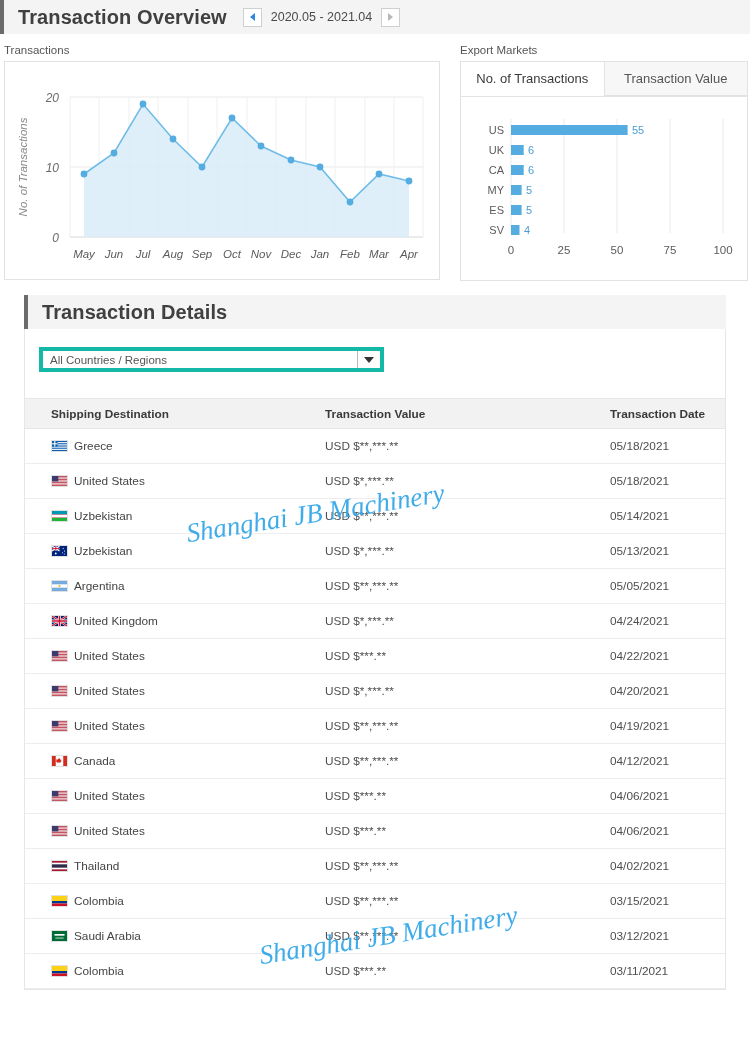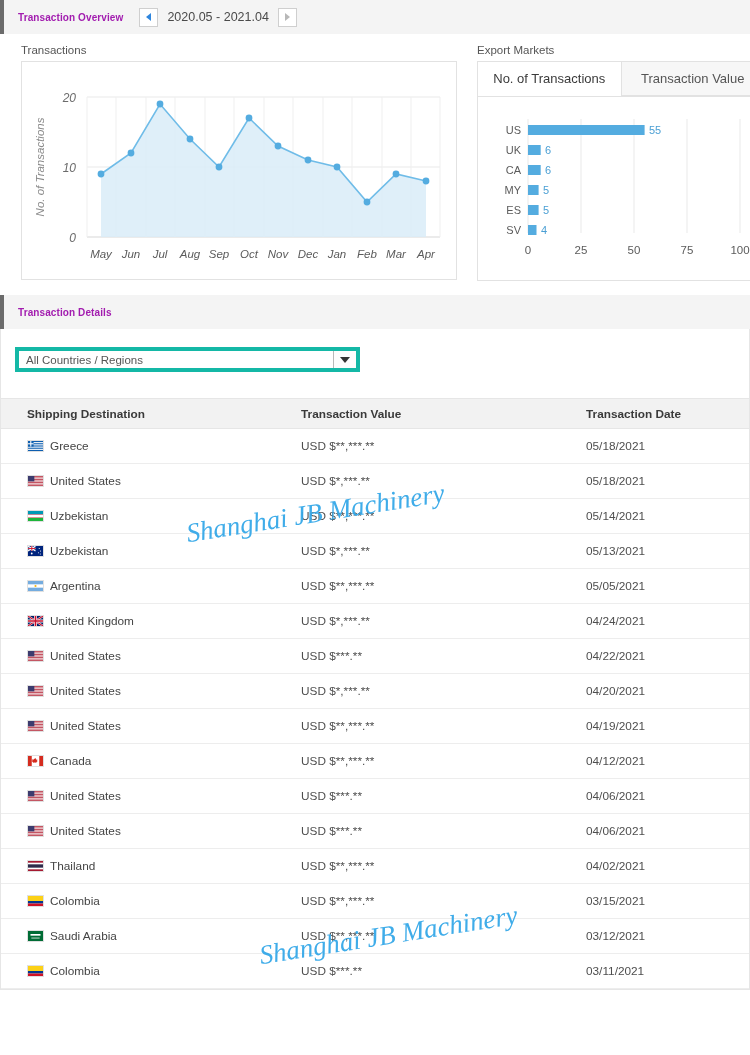--- a/index.html
+++ b/index.html
@@ -16,40 +16,40 @@
   .section-bar {
     background: #f4f4f4;
     border-left: 4px solid #6b6b6b;
     height: 34px;
     display: flex;
     align-items: center;
     padding-left: 14px;
     gap: 16px;
   }
   .section-title {
-    font-size: 10px;
+    font-size: 20px;
     font-weight: bold;
-    color: #a21caf;
+    color: #404040;
     letter-spacing: .1px;
   }
   .date-nav { display: flex; align-items: center; gap: 9px; }
   .nav-btn {
     width: 19px; height: 19px;
     border: 1px solid #cfcfcf;
     background: #fff;
     display: flex; align-items: center; justify-content: center;
     cursor: pointer;
   }
   .tri { width: 0; height: 0; }
   .tri-left  { border-top: 4px solid transparent; border-bottom: 4px solid transparent; border-right: 5px solid #2e86de; }
   .tri-right { border-top: 4px solid transparent; border-bottom: 4px solid transparent; border-left: 5px solid #b8b8b8; }
   .date-range { font-size: 12.5px; color: #4a4a4a; }
 
   
-  .overview { display: flex; gap: 20px; padding: 10px 8px 0 21px; }
+  .overview { display: flex; gap: 20px; padding: 10px 8px 0 4px; }
   .panel-label { font-size: 11.5px; color: #555; margin-bottom: 5px; }
   .panel-box { border: 1px solid #e2e2e2; background: #fff; }
 
   .left-col  { width: 436px; }
   .right-col { width: 288px; }
 
   
   .linechart-box { height: 219px; position: relative; font-style: italic; }
   .linechart-box svg { display: block; }
 
@@ -60,21 +60,21 @@
     display: flex; align-items: center; justify-content: center;
     font-size: 13px;
     cursor: pointer;
     border-bottom: 1px solid #e2e2e2;
   }
   .tab.active { background: #fff; color: #3a3a3a; border-bottom: 1px solid #fff; }
   .tab.inactive { background: #f7f7f7; color: #555; border-left: 1px solid #e2e2e2; }
   .barchart-wrap { height: 183px; padding: 14px 10px 6px 10px; }
 
   
-  .details-wrap { padding: 0 0; margin-top: 14px; }
+  .details-wrap { padding: 0 24px; margin-top: 14px; }
   .details-body { border: 1px solid #e6e6e6; border-top: none; background: #fff; }
   .filter-area { padding: 18px 14px 26px 14px; }
   .select-shell {
     width: 345px; height: 25px;
     border: 4px solid #14b8a6;
     display: flex; align-items: stretch;
     background: #fff;
     cursor: pointer;
   }
   .select-value {

